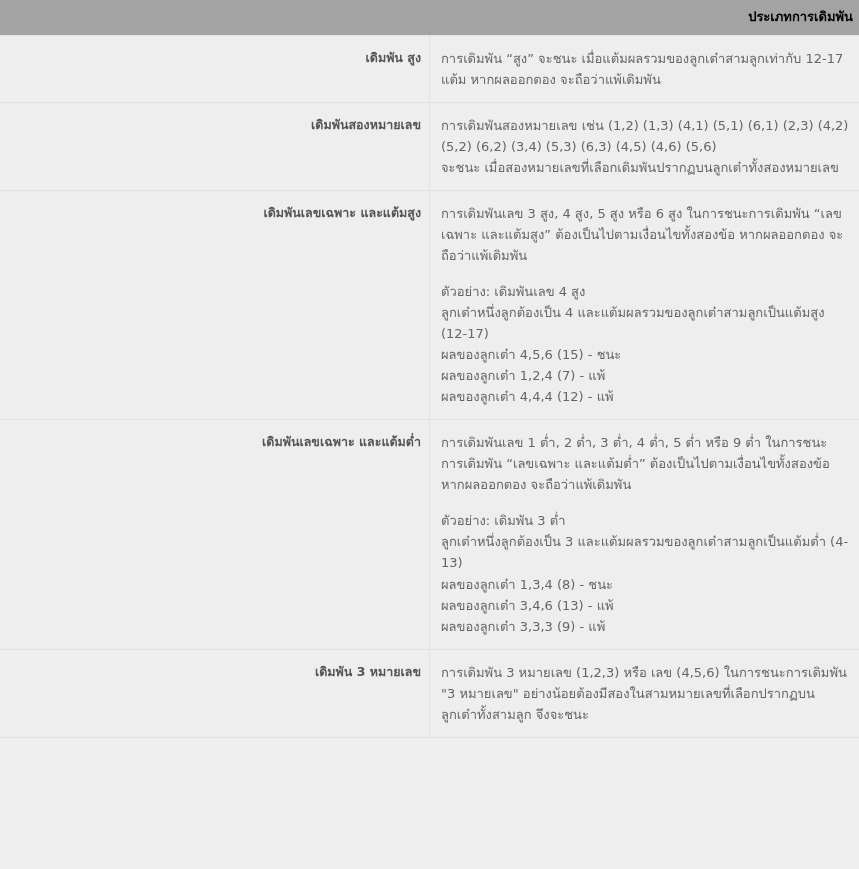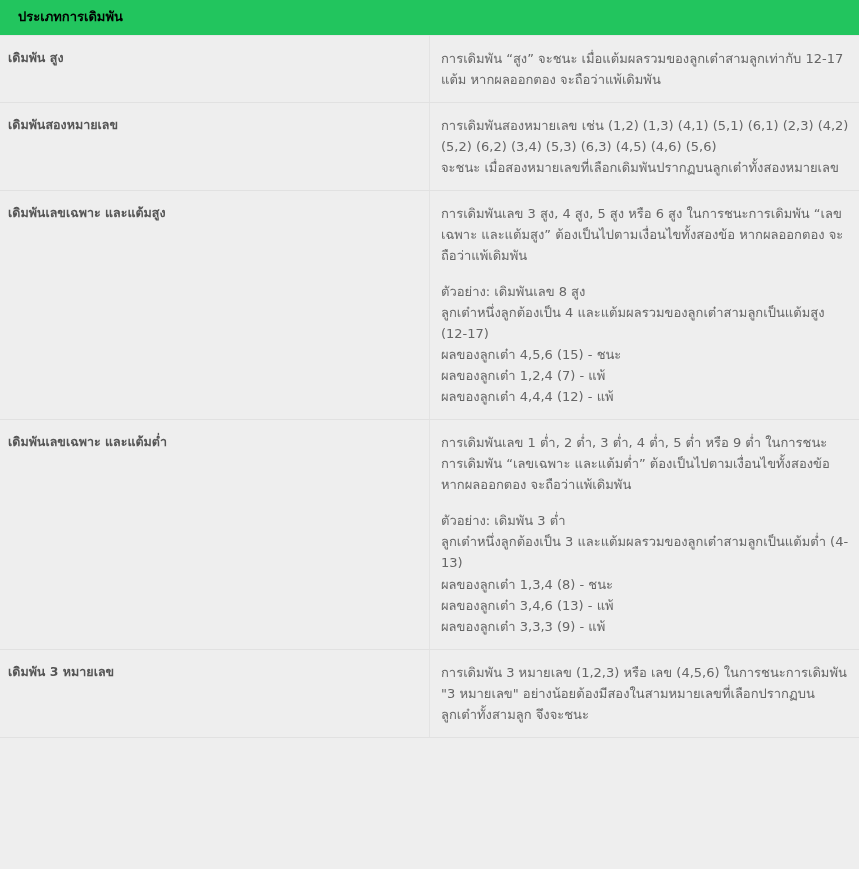--- a/index.html
+++ b/index.html
@@ -15,45 +15,45 @@
   }
 
   .bet-table {
     width: 859px;
     border-collapse: collapse;
     table-layout: fixed;
     background: #eeeeee;
   }
 
   .table-header {
-    background: #22c55e;
+    background: #a3a3a3;
     color: #000000;
     font-weight: bold;
     font-size: 13px;
-    text-align: left;
-    padding: 9px 6px 10px 18px;
+    text-align: right;
+    padding: 9px 6px 10px 10px;
     line-height: 1.2;
     border: 0;
   }
 
   .bet-row > td {
     border-top: 1px solid #e3e3e3;
     border-bottom: 1px solid #e1e1e1;
     vertical-align: top;
     background: #eeeeee;
   }
 
   .bet-row:first-of-type > td {
     border-top: 1px solid #e6e6e6;
   }
 
   .cell-label {
     width: 158px;
     box-sizing: border-box;
-    text-align: left;
+    text-align: right;
     font-weight: bold;
     font-size: 12.5px;
     color: #555555;
     padding: 12px 8px 12px 8px;
     line-height: 1.55;
     border-right: 1px solid #e3e3e3;
     white-space: normal;
   }
 
   .cell-desc {
@@ -98,21 +98,21 @@
         <td class="cell-desc">
           <span class="desc-line">การเดิมพันสองหมายเลข เช่น (1,2) (1,3) (4,1) (5,1) (6,1) (2,3) (4,2) (5,2) (6,2) (3,4) (5,3) (6,3) (4,5) (4,6) (5,6)</span>
           <span class="desc-line">จะชนะ เมื่อสองหมายเลขที่เลือกเดิมพันปรากฏบนลูกเต๋าทั้งสองหมายเลข</span>
         </td>
       </tr>
       <tr class="bet-row">
         <td class="cell-label">เดิมพันเลขเฉพาะ และแต้มสูง</td>
         <td class="cell-desc">
           <span class="desc-line">การเดิมพันเลข 3 สูง, 4 สูง, 5 สูง หรือ 6 สูง ในการชนะการเดิมพัน “เลขเฉพาะ และแต้มสูง” ต้องเป็นไปตามเงื่อนไขทั้งสองข้อ หากผลออกตอง จะถือว่าแพ้เดิมพัน</span>
           <span class="desc-gap"></span>
-          <span class="desc-line">ตัวอย่าง: เดิมพันเลข 8 สูง</span>
+          <span class="desc-line">ตัวอย่าง: เดิมพันเลข 4 สูง</span>
           <span class="desc-line">ลูกเต๋าหนึ่งลูกต้องเป็น 4 และแต้มผลรวมของลูกเต๋าสามลูกเป็นแต้มสูง (12-17)</span>
           <span class="desc-line">ผลของลูกเต๋า 4,5,6 (15) - ชนะ</span>
           <span class="desc-line">ผลของลูกเต๋า 1,2,4 (7) - แพ้</span>
           <span class="desc-line">ผลของลูกเต๋า 4,4,4 (12) - แพ้</span>
         </td>
       </tr>
       <tr class="bet-row">
         <td class="cell-label">เดิมพันเลขเฉพาะ และแต้มต่ำ</td>
         <td class="cell-desc">
           <span class="desc-line">การเดิมพันเลข 1 ต่ำ, 2 ต่ำ, 3 ต่ำ, 4 ต่ำ, 5 ต่ำ หรือ 9 ต่ำ ในการชนะการเดิมพัน “เลขเฉพาะ และแต้มต่ำ” ต้องเป็นไปตามเงื่อนไขทั้งสองข้อ หากผลออกตอง จะถือว่าแพ้เดิมพัน</span>

